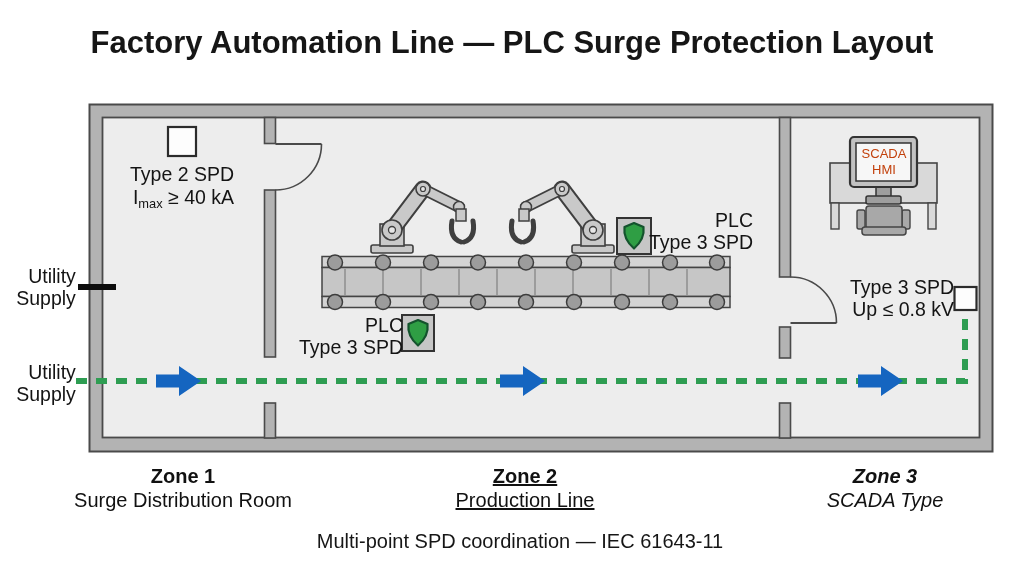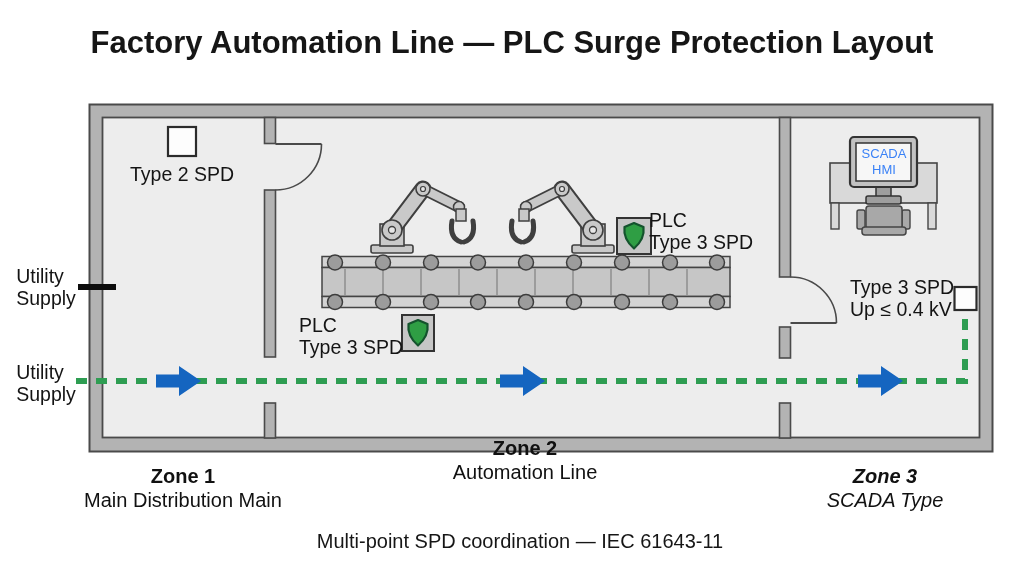--- a/index.html
+++ b/index.html
@@ -1,28 +1,28 @@
 <!DOCTYPE html>
 <html><head>
 <meta charset="utf-8">
 <style>
   html,body{margin:0;padding:0;width:1024px;height:572px;overflow:hidden;background:#ffffff;
             font-family:"Liberation Sans", sans-serif;color:#111;}
   #canvas{position:relative;width:1024px;height:572px;background:#fff;}
   svg{position:absolute;left:0;top:0;}
-  .lbl{position:absolute;transform:translateX(-50%);text-align:left;white-space:nowrap;
+  .lbl{position:absolute;transform:translateX(-50%);text-align:right;white-space:nowrap;
        font-size:19.5px;line-height:23px;color:#141414;}
   .lbl sub{font-size:0.66em;vertical-align:-0.28em;}
   .title{position:absolute;left:512px;top:25px;transform:translateX(-50%);
          font-size:31px;font-weight:700;white-space:nowrap;color:#161616;}
   .zone{position:absolute;transform:translateX(-50%);text-align:center;white-space:nowrap;
         font-size:20px;line-height:24px;}
   .zone .zname{font-weight:700;}
   .screen-text{position:absolute;transform:translateX(-50%);text-align:center;
-               font-size:13px;line-height:15.5px;white-space:nowrap;color:#3b82f6;}
+               font-size:13px;line-height:15.5px;white-space:nowrap;color:#c2410c;}
   .footnote{position:absolute;left:512px;top:530px;transform:translateX(-50%);
             font-size:20px;white-space:nowrap;color:#161616;margin-left:8px;}
 </style>
 </head>
 <body>
 
 <div id="canvas">
 
   <svg width="1024" height="572" viewBox="0 0 1024 572">
     <defs>
@@ -138,20 +138,21 @@
     <path d="M76 381 H965 V311" fill="none" stroke="#2E9D52" stroke-width="6" stroke-dasharray="11 9"></path>
     <use href="#arrow" transform="translate(156,381)"></use>
     <use href="#arrow" transform="translate(500,381)"></use>
     <use href="#arrow" transform="translate(858,381)"></use>
   </svg>
 
   <div class="title">Factory Automation Line — PLC Surge Protection Layout</div>
 
   <div class="lbl" style="left:182px;top:163px;">
     <div>Type 2 SPD</div>
+    <div><span>I</span><sub>max</sub><span> ≥ 40 kA</span></div>
   </div>
 
   <div class="lbl" style="left:46px;top:265px;line-height:22px;">
     <div>Utility</div>
     <div>Supply</div>
   </div>
 
   <div class="lbl" style="left:46px;top:361px;line-height:22px;">
     <div>Utility</div>
     <div>Supply</div>
@@ -162,35 +163,35 @@
     <div>Type 3 SPD</div>
   </div>
 
   <div class="lbl" style="left:701px;top:209px;line-height:22px;">
     <div>PLC</div>
     <div>Type 3 SPD</div>
   </div>
 
   <div class="lbl" style="left:902px;top:276px;line-height:22px;">
     <div>Type 3 SPD</div>
-    <div>Up ≤ 0.4 kV</div>
+    <div>Up ≤ 0.8 kV</div>
   </div>
 
   <div class="screen-text" style="left:884px;top:146px;">
     <div>SCADA</div>
     <div>HMI</div>
   </div>
 
   <div class="zone" style="left:183px;top:464px;">
     <div class="zname">Zone 1</div>
-    <div>Main Distribution Main</div>
+    <div>Surge Distribution Room</div>
   </div>
-  <div class="zone" style="left:525px;top:436px;">
+  <div class="zone" style="left:525px;top:464px;text-decoration:underline;">
     <div class="zname">Zone 2</div>
-    <div>Automation Line</div>
+    <div>Production Line</div>
   </div>
   <div class="zone" style="left:885px;top:464px;font-style:italic;">
     <div class="zname">Zone 3</div>
     <div>SCADA Type</div>
   </div>
 
   <div class="footnote">Multi-point SPD coordination — IEC 61643-11</div>
 </div>
 
 </body></html>

